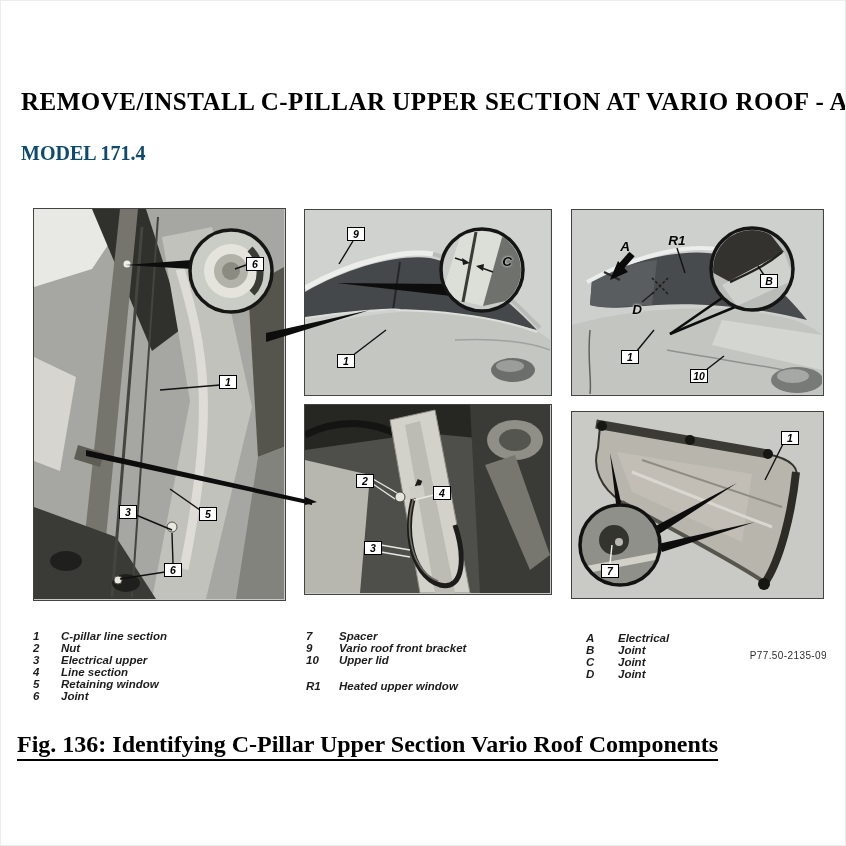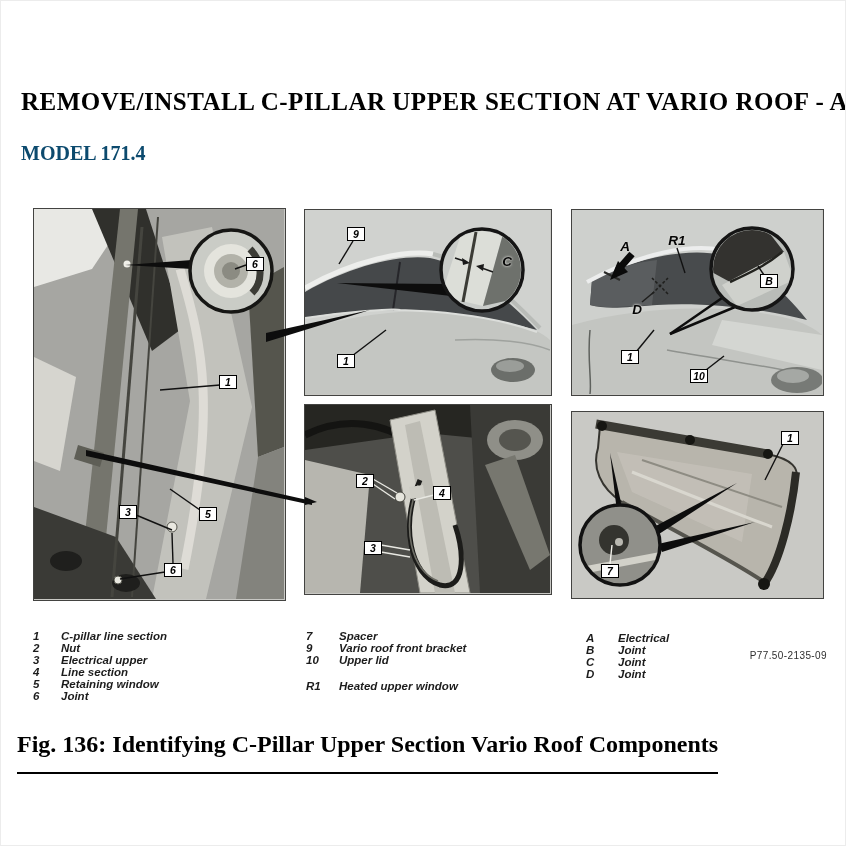--- a/index.html
+++ b/index.html
@@ -23,21 +23,21 @@
       letter-spacing:.4px;color:#2e2e2e;margin-top:40px;}
   .legend-col{position:absolute;color:#1c1c1c;}
   .lrow{display:flex;line-height:15.2px;}
   .lkey,.llabel{font:bold 11.5px "Liberation Sans",sans-serif;font-style:italic;white-space:nowrap;}
   .k1 .lkey{width:28px;flex:0 0 28px;}
   .k2 .lkey{width:33px;flex:0 0 33px;}
   .k3 .lkey{width:32px;flex:0 0 32px;}
   .gap-row{margin-top:14px;}
   .fig-caption{position:absolute;left:16px;top:730px;font-family:"Liberation Serif",serif;
       font-weight:bold;font-size:24px;color:#000;white-space:nowrap;
-      border-bottom:2px solid #000;padding-bottom:14px;}
+      border-bottom:2px solid #000;padding-bottom:1px;}
 </style>
 </head>
 <body>
 
 <div class="page">
 
   <div class="doc-title">REMOVE/INSTALL C-PILLAR UPPER SECTION AT VARIO ROOF - AR77.50-</div>
   <div class="doc-model">MODEL 171.4</div>
 
   <div class="figure">

